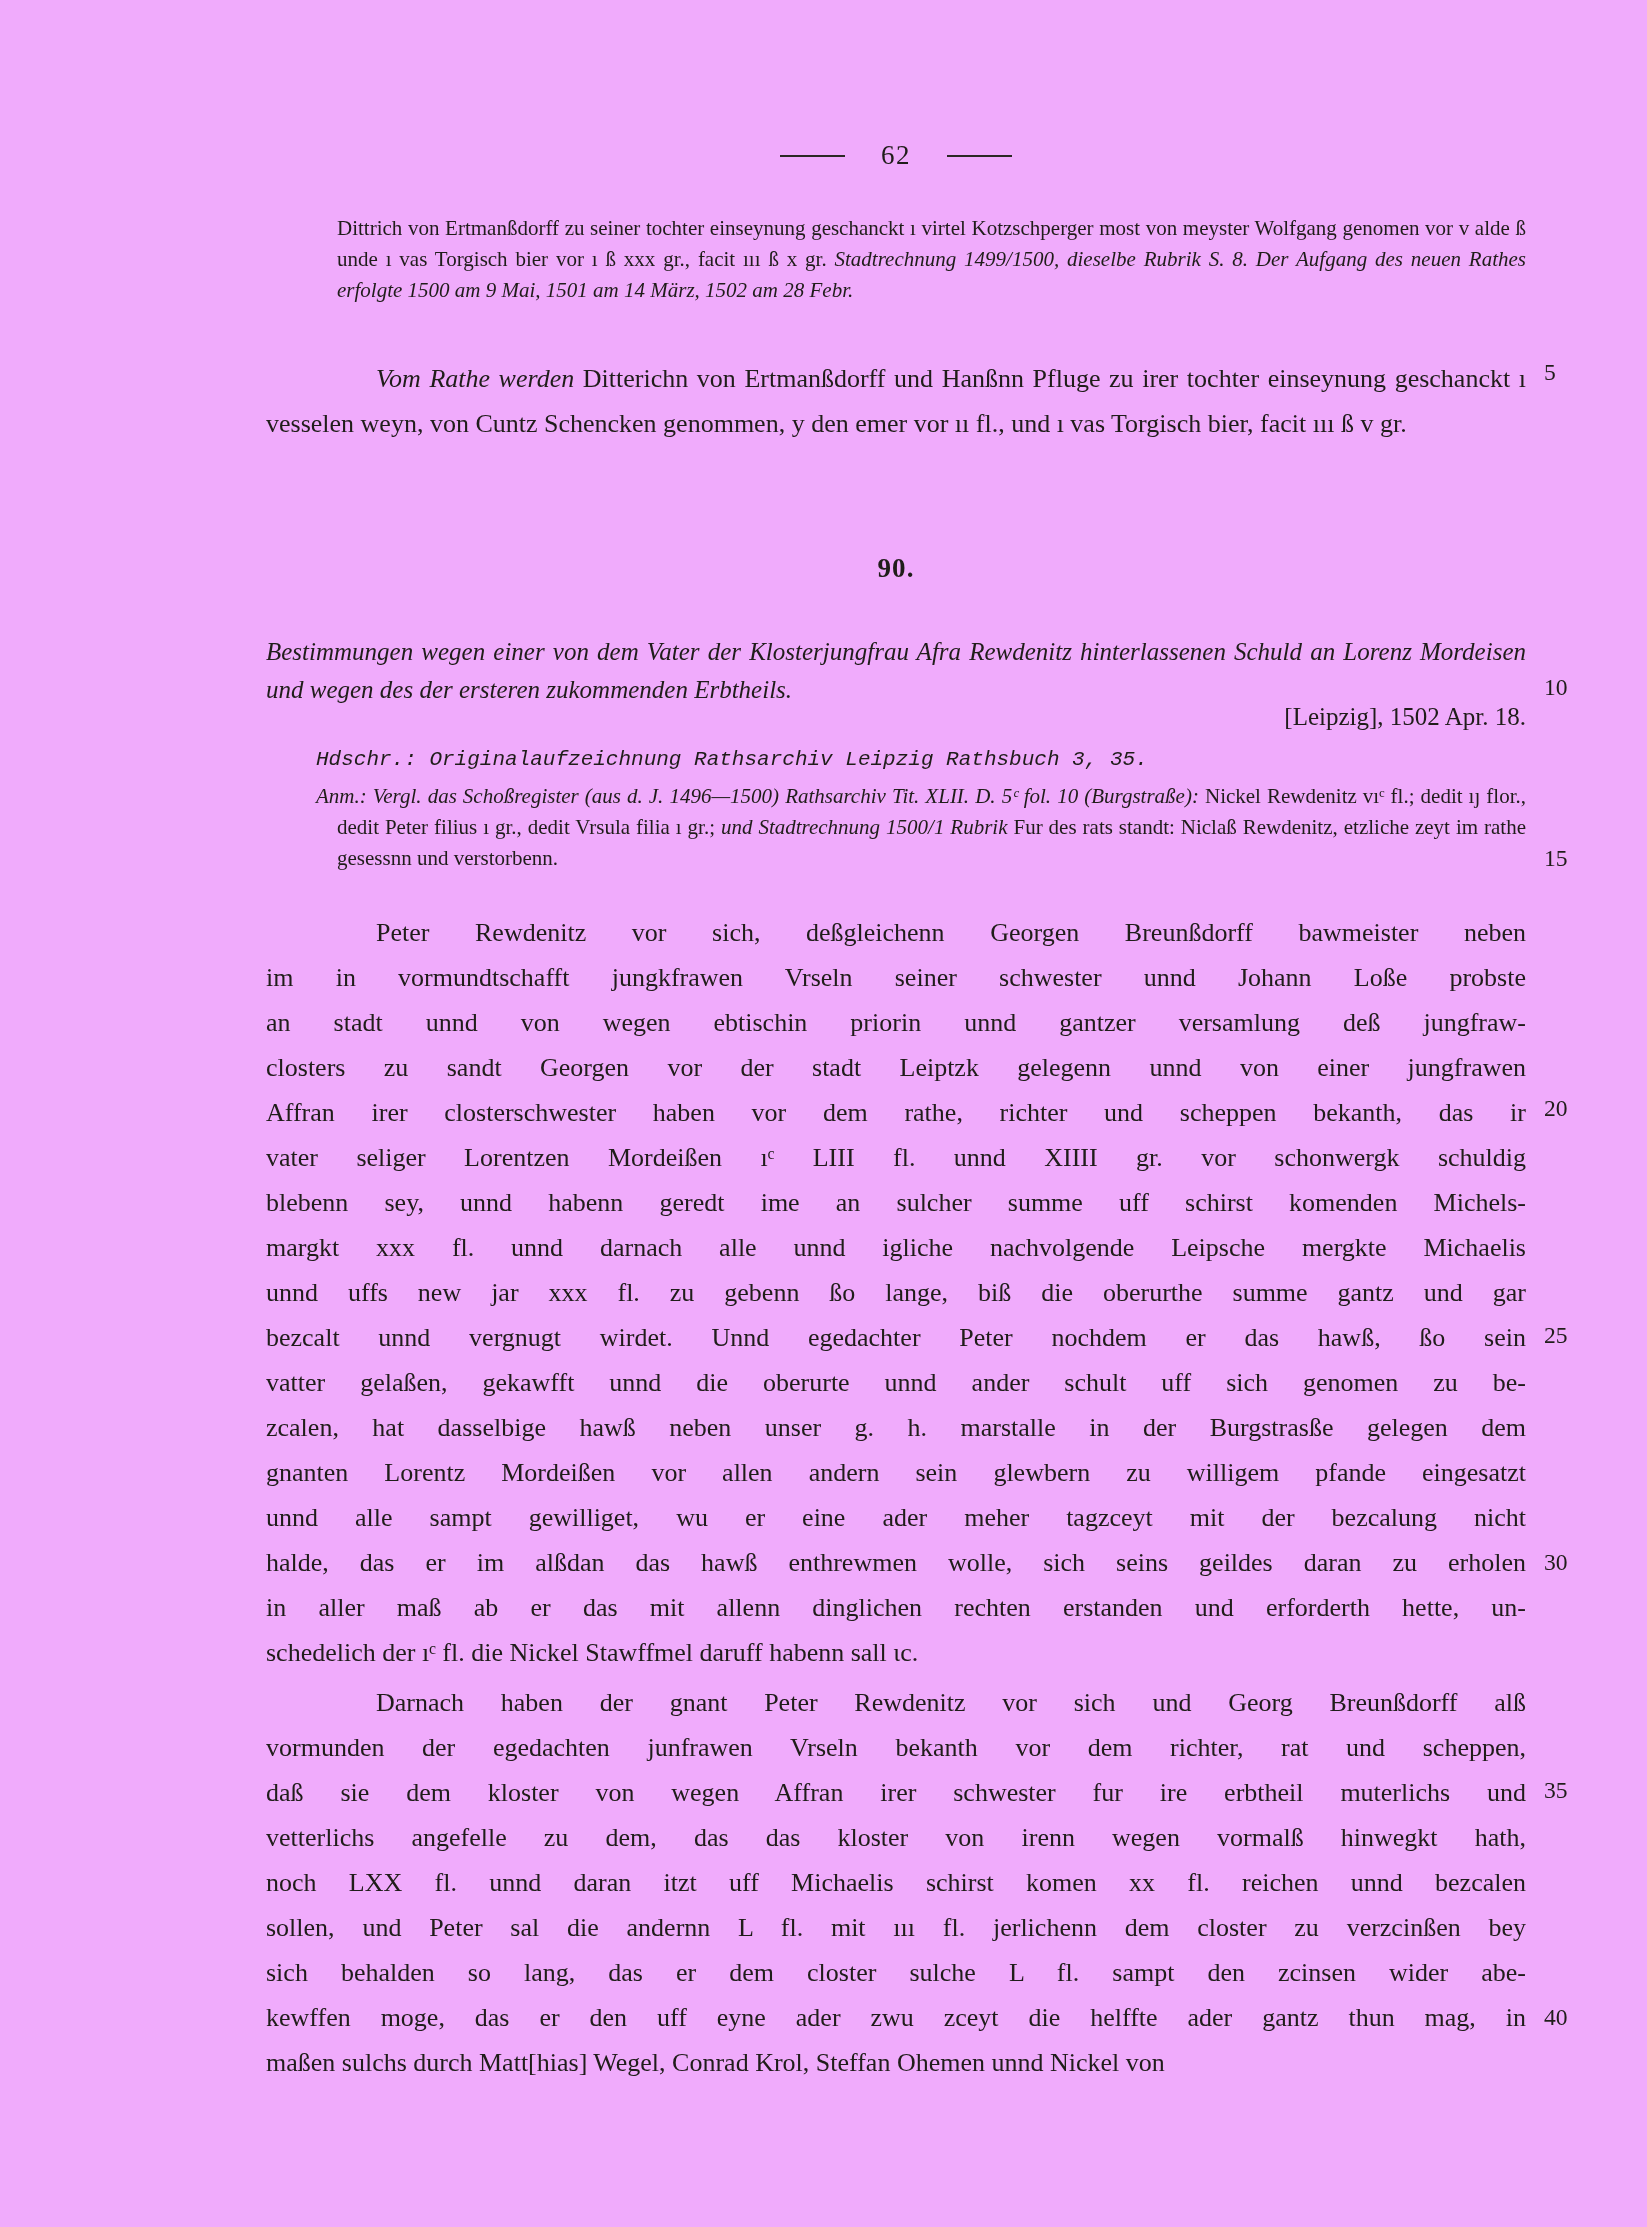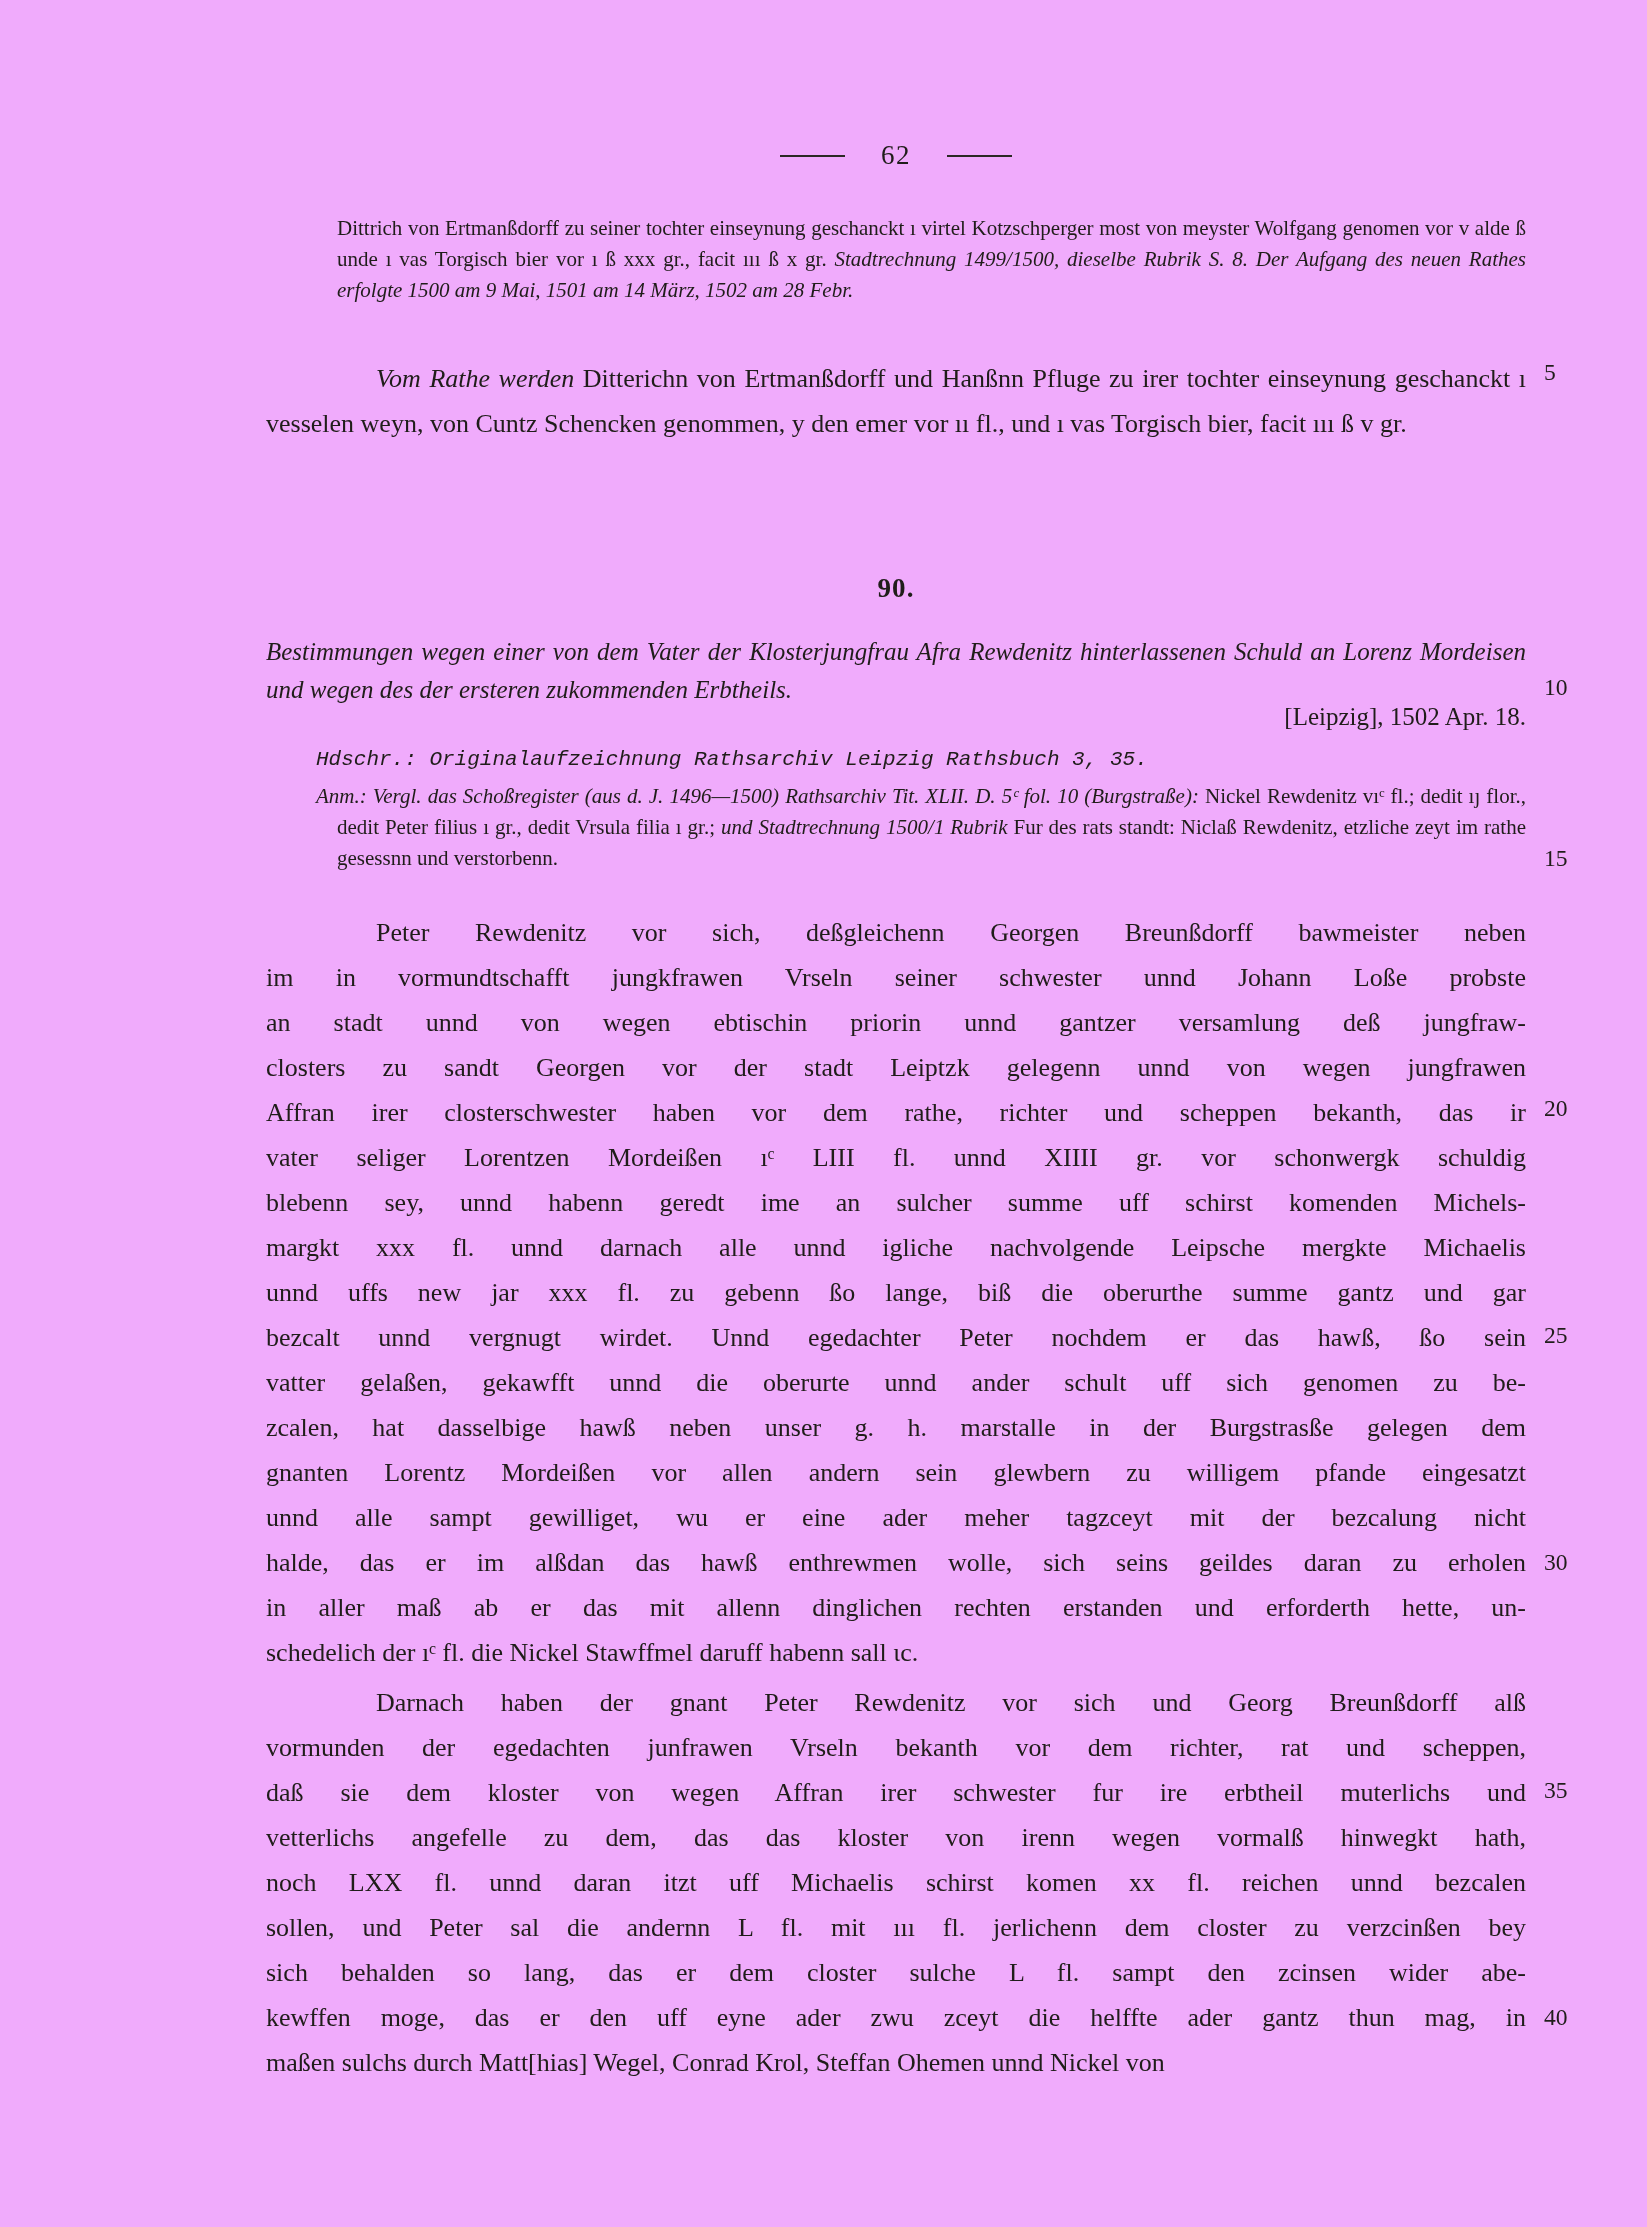--- a/index.html
+++ b/index.html
@@ -30,21 +30,21 @@
   }
   .it { font-style:italic; }
 
   .entry89 {
     top:356px;
     font-size:26px; line-height:45px;
     text-align:justify;
     text-indent:110px;
   }
 
-  .heading90 { top:573px; text-align:center; font-size:27px; letter-spacing:1.1px; }
+  .heading90 { top:553px; text-align:center; font-size:27px; letter-spacing:1.1px; }
 
   .regest {
     top:633px;
     font-size:25px; line-height:38px;
     font-style:italic;
     text-align:justify;
   }
 
   .dateline { top:703px; text-align:right; font-weight:400; font-size:25px; }
 
@@ -96,21 +96,21 @@
   <p class="block dateline">[Leipzig], 1502 Apr. 18.</p>
 
   <p class="block hdschr">Hdschr.: Originalaufzeichnung Rathsarchiv Leipzig Rathsbuch 3, 35.</p>
 
   <p class="block anm"><span class="it">Anm.: Vergl. das Schoßregister (aus d. J. 1496—1500) Rathsarchiv Tit. XLII. D. 5ᶜ fol. 10 (Burgstraße): </span><span>Nickel Rewdenitz vıᶜ fl.; dedit ıȷ flor., dedit Peter filius ı gr., dedit Vrsula filia ı gr.; </span><span class="it">und Stadtrechnung 1500/1 Rubrik </span><span>Fur des rats standt: Niclaß Rewdenitz, etzliche zeyt im rathe gesessnn und verstorbenn.</span></p>
 
   <section class="block bodypara body1">
       <div class="tline">Peter Rewdenitz vor sich, deßgleichenn Georgen Breunßdorff bawmeister neben</div>
       <div class="tline">im in vormundtschafft jungkfrawen Vrseln seiner schwester unnd Johann Loße probste</div>
       <div class="tline">an stadt unnd von wegen ebtischin priorin unnd gantzer versamlung deß jungfraw-</div>
-      <div class="tline">closters zu sandt Georgen vor der stadt Leiptzk gelegenn unnd von wegen jungfrawen</div>
+      <div class="tline">closters zu sandt Georgen vor der stadt Leiptzk gelegenn unnd von einer jungfrawen</div>
       <div class="tline">Affran irer closterschwester haben vor dem rathe, richter und scheppen bekanth, das ir</div>
       <div class="tline">vater seliger Lorentzen Mordeißen ıᶜ LIII fl. unnd XIIII gr. vor schonwergk schuldig</div>
       <div class="tline">blebenn sey, unnd habenn geredt ime an sulcher summe uff schirst komenden Michels-</div>
       <div class="tline">margkt xxx fl. unnd darnach alle unnd igliche nachvolgende Leipsche mergkte Michaelis</div>
       <div class="tline">unnd uffs new jar xxx fl. zu gebenn ßo lange, biß die oberurthe summe gantz und gar</div>
       <div class="tline">bezcalt unnd vergnugt wirdet.  Unnd egedachter Peter nochdem er das hawß, ßo sein</div>
       <div class="tline">vatter gelaßen, gekawfft unnd die oberurte unnd ander schult uff sich genomen zu be-</div>
       <div class="tline">zcalen, hat dasselbige hawß neben unser g. h. marstalle in der Burgstrasße gelegen dem</div>
       <div class="tline">gnanten Lorentz Mordeißen vor allen andern sein glewbern zu willigem pfande eingesatzt</div>
       <div class="tline">unnd alle sampt gewilliget, wu er eine ader meher tagzceyt mit der bezcalung nicht</div>

